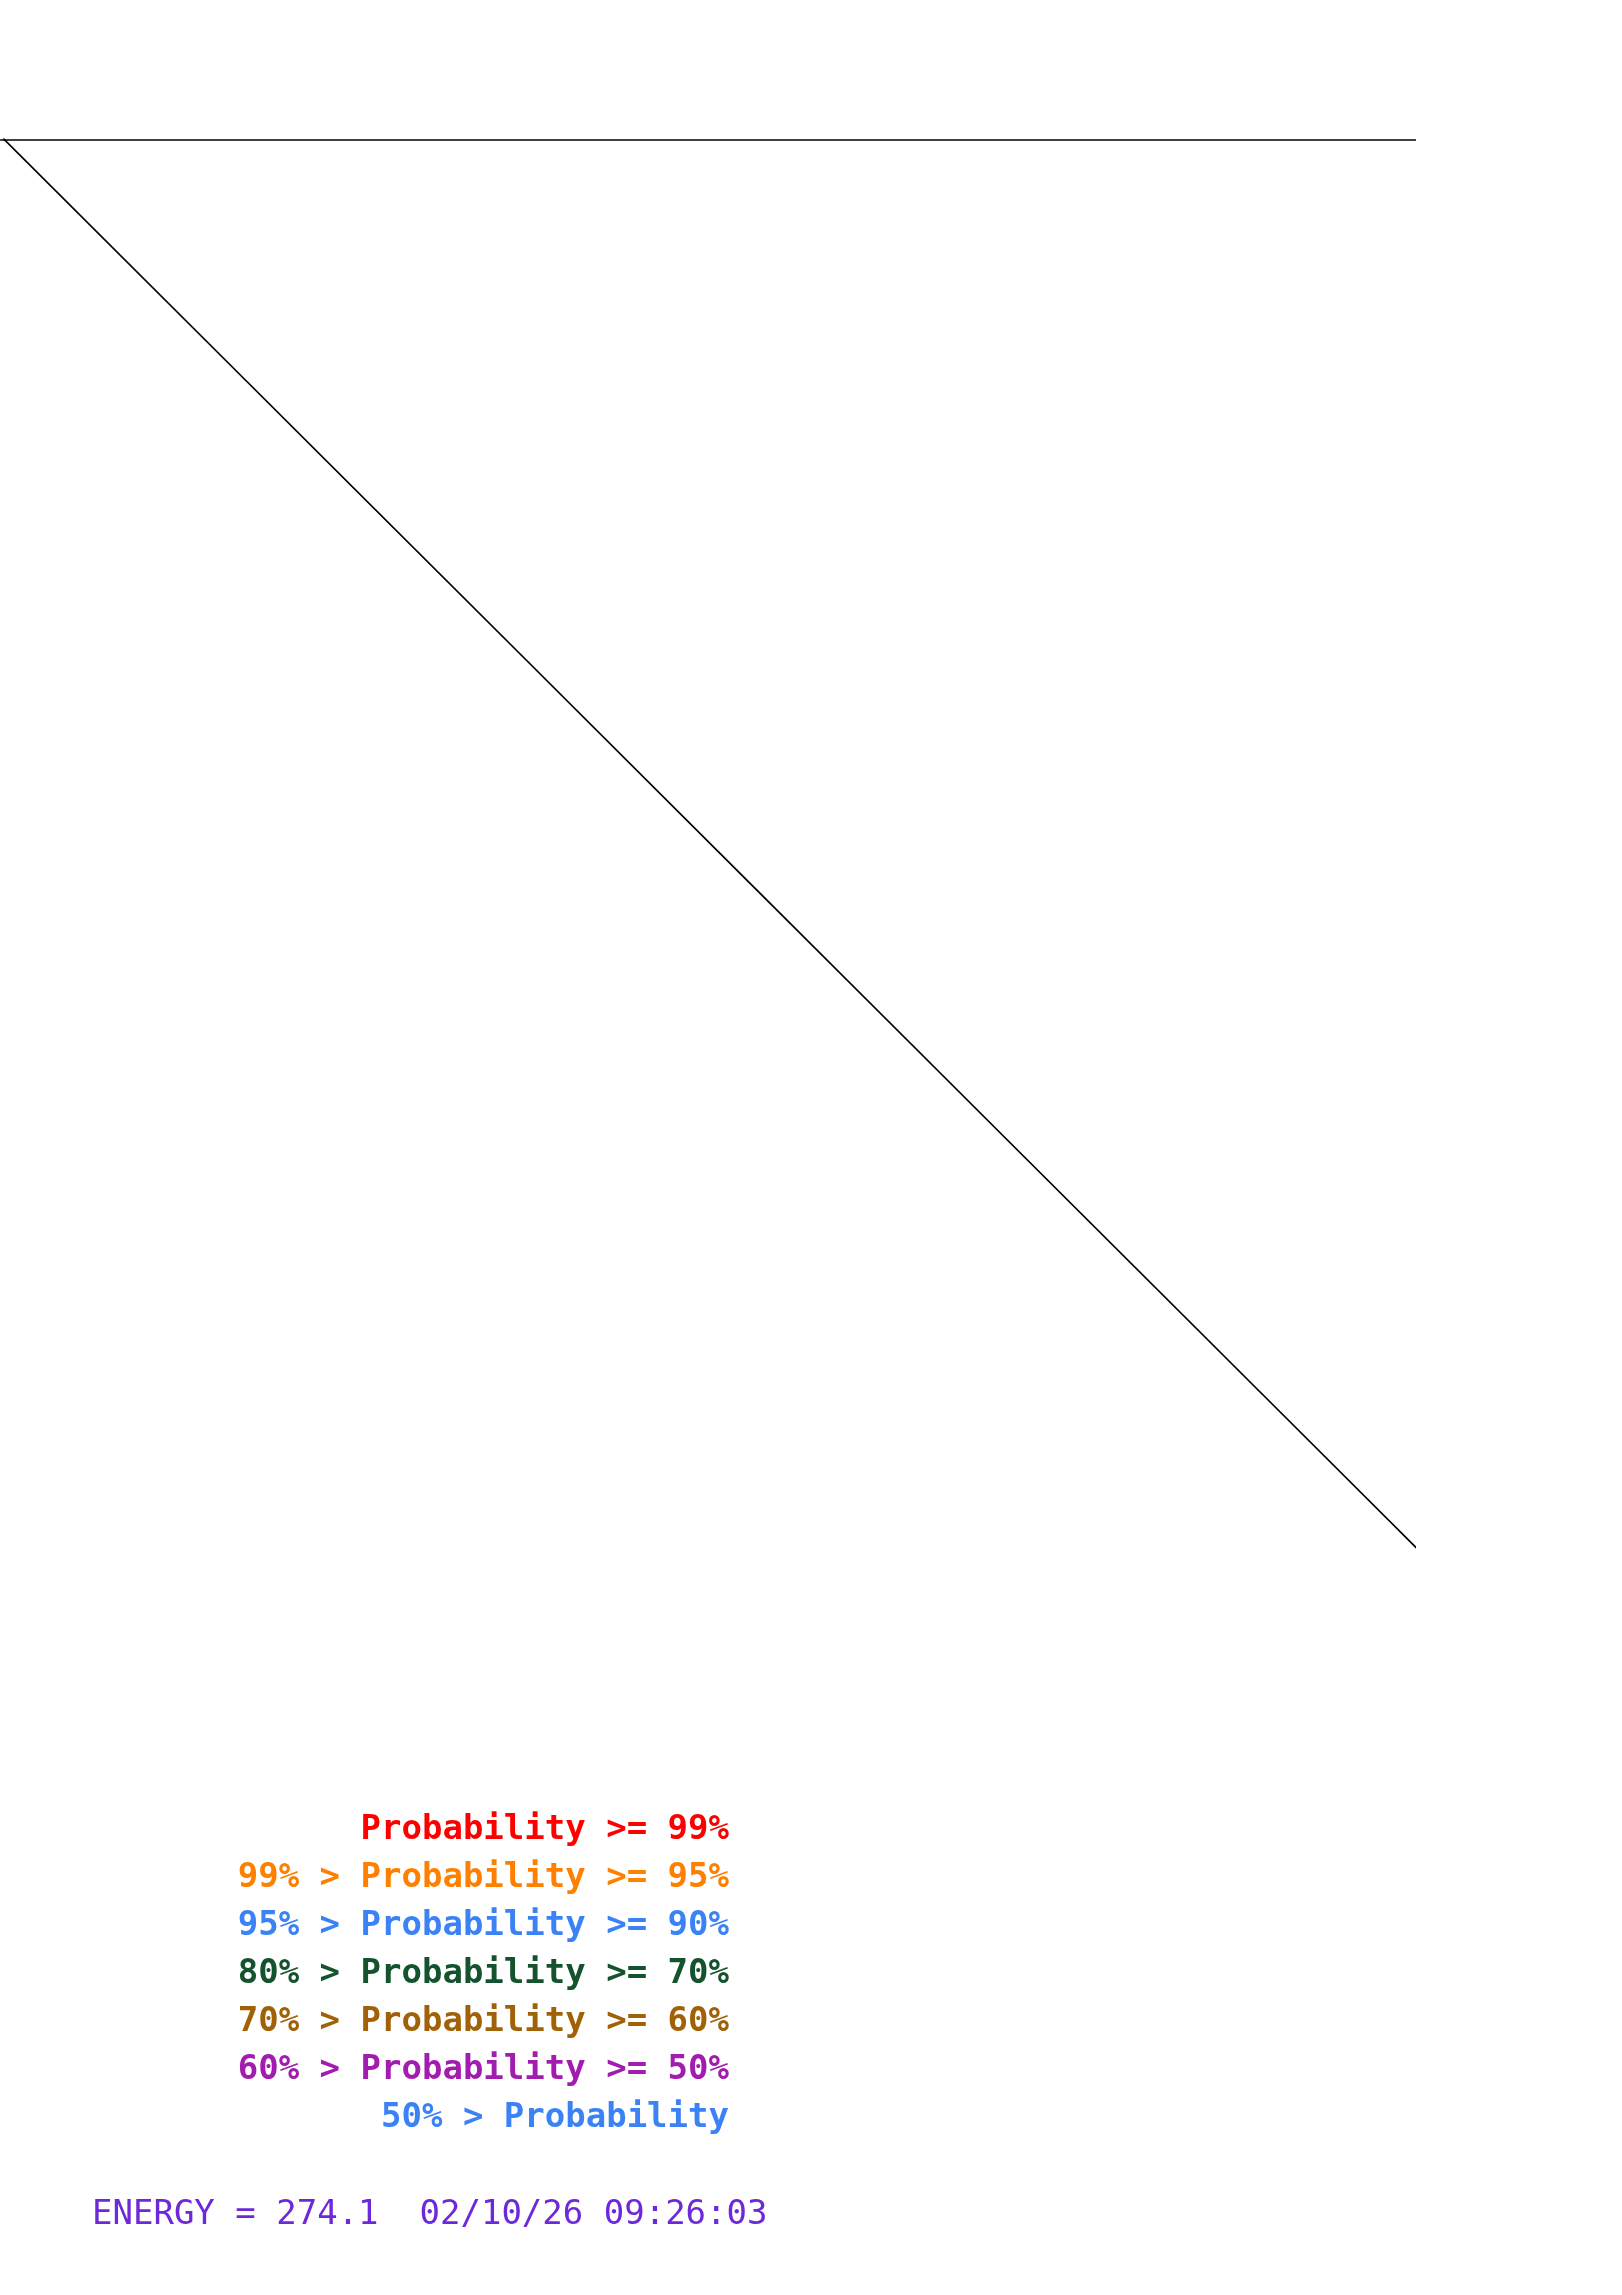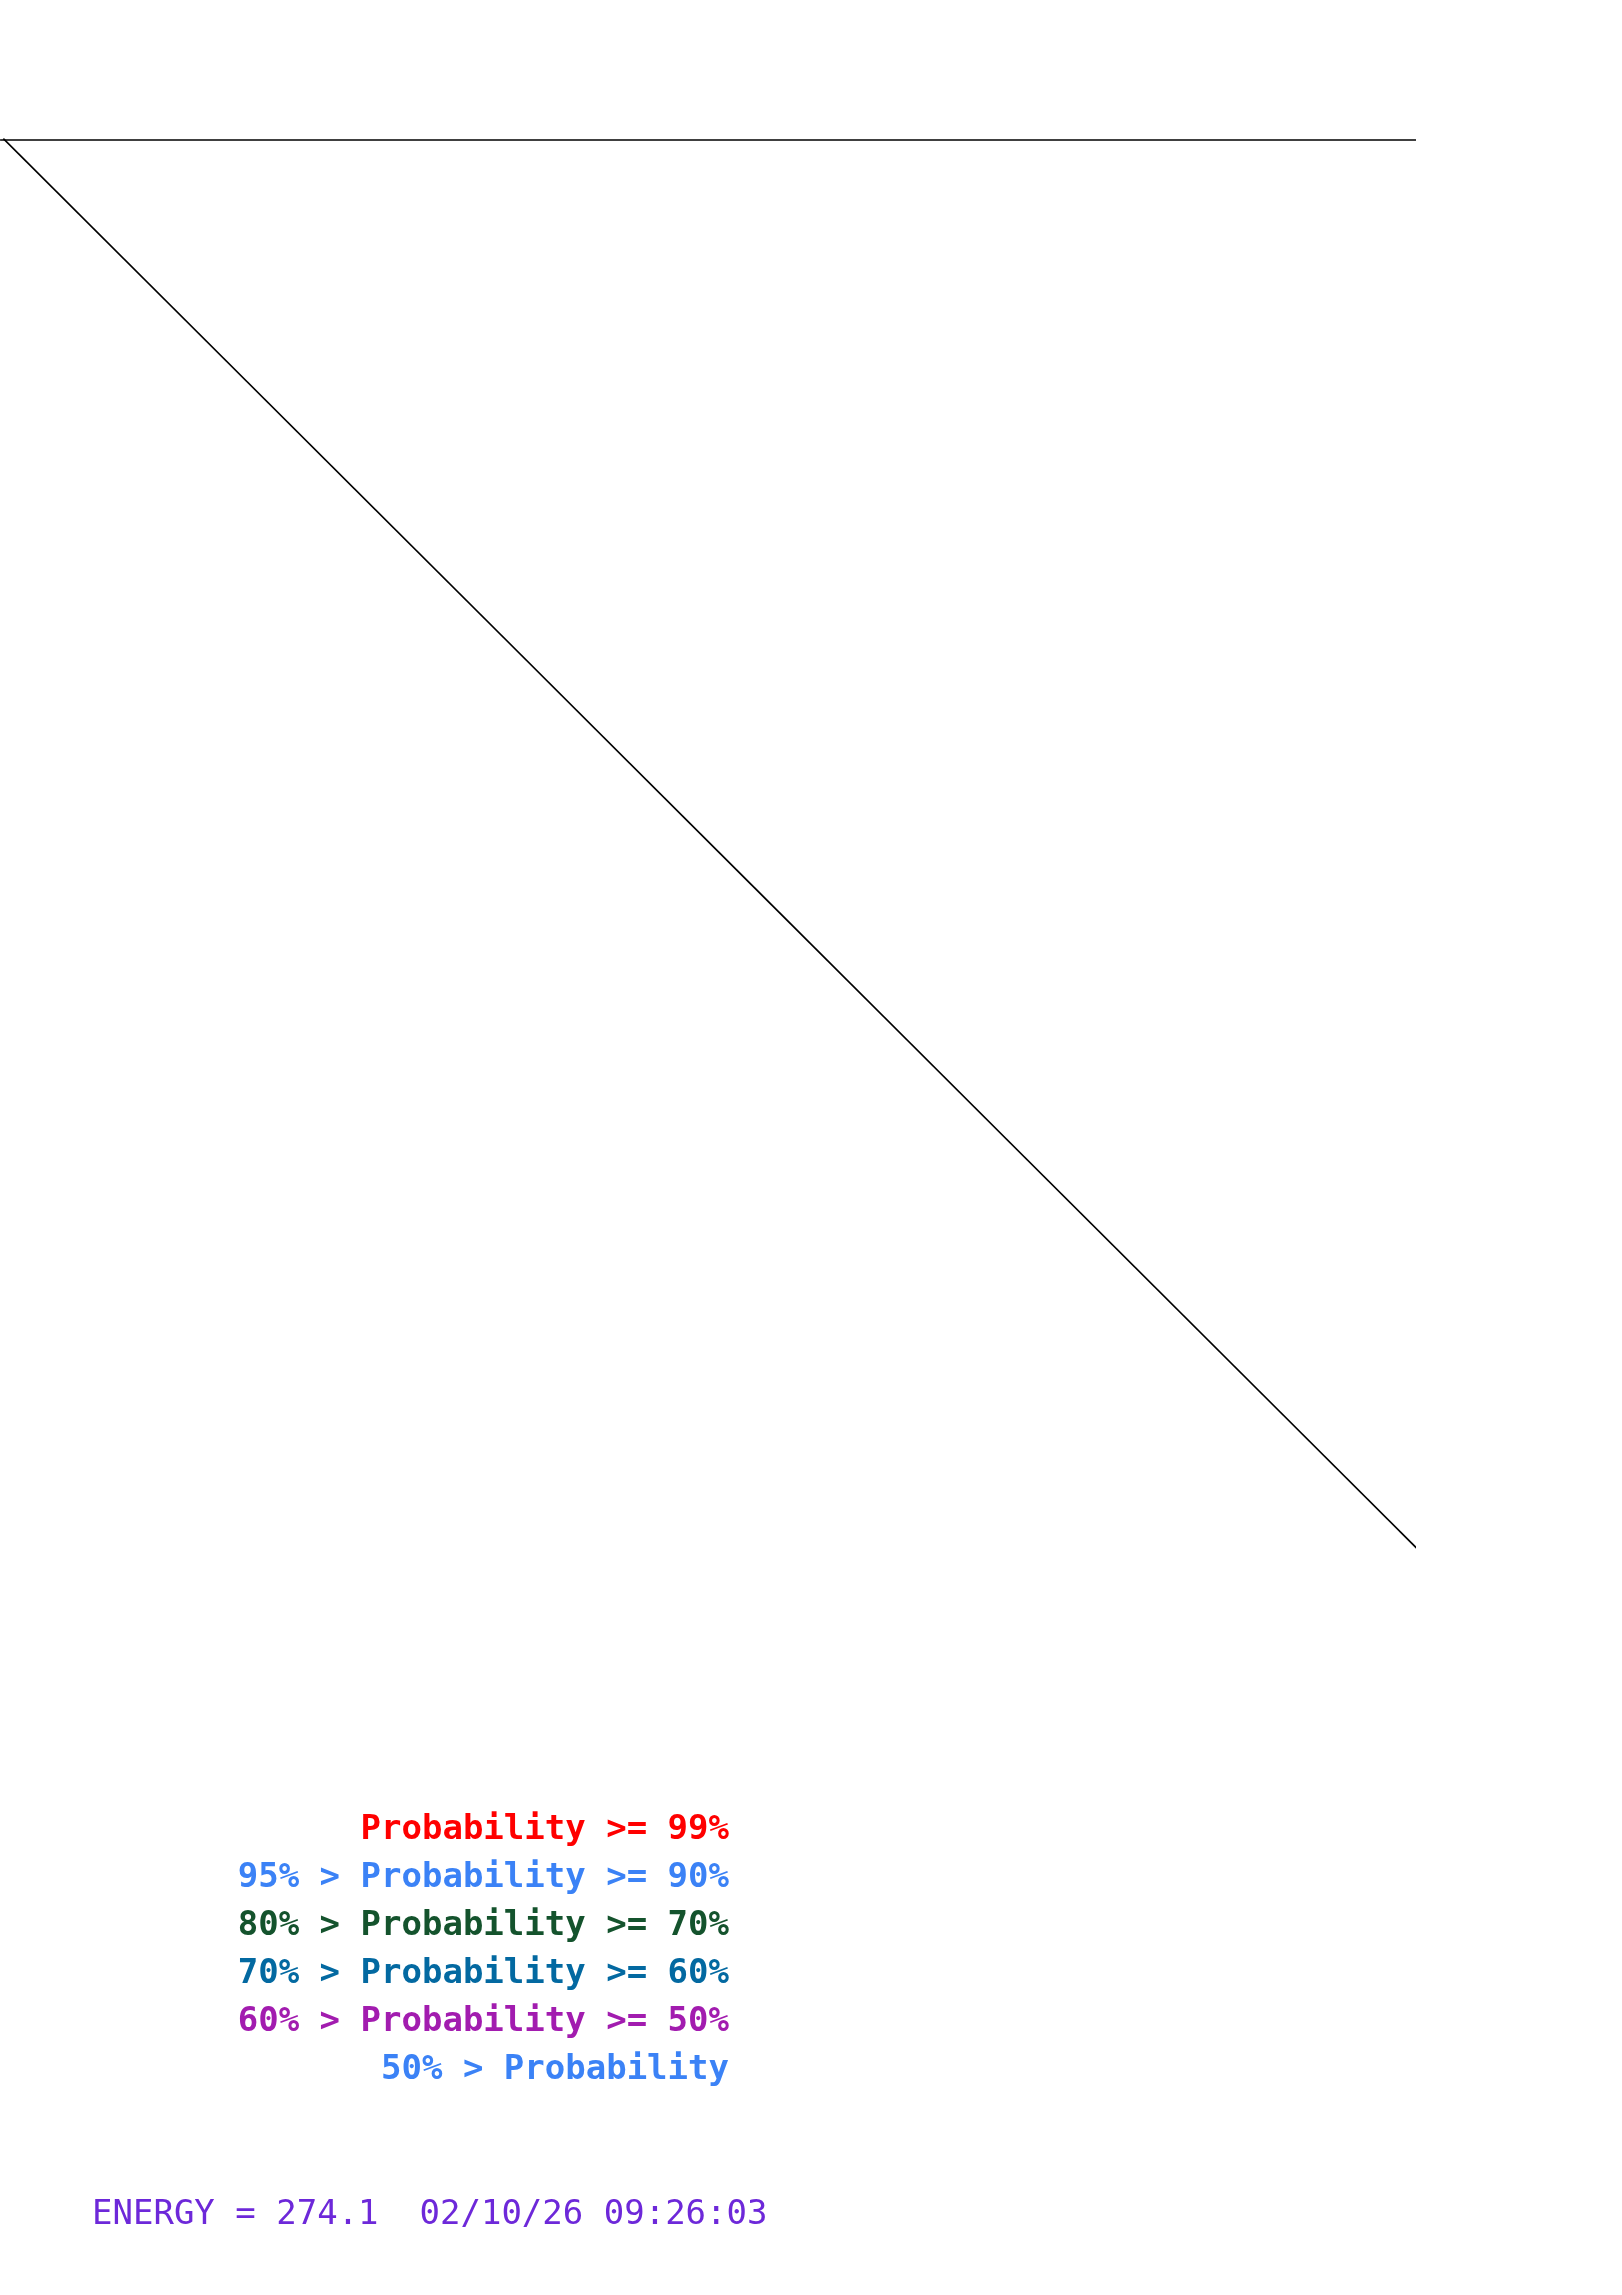--- a/index.html
+++ b/index.html
@@ -57,23 +57,24 @@
 <div id="page">
 
   <svg id="diagram-svg" viewBox="0 0 2479 3508">
     <polyline points="0,214 2479,214" fill="none" stroke="#000000" stroke-width="2.5"></polyline>
     <polyline points="5,212 2206,2407" fill="none" stroke="#000000" stroke-width="2.5"></polyline>
     <polyline points="2206,2407 2479,2135" fill="none" stroke="#000000" stroke-width="2.5"></polyline>
   </svg>
 
   <div id="legend">
     <div class="legend-row" style="color:#ff0000">Probability &gt;= 99%</div>
+    <div class="legend-row" style="color:#ff8000">99% &gt; Probability &gt;= 95%</div>
     <div class="legend-row" style="color:#3b82f6">95% &gt; Probability &gt;= 90%</div>
     <div class="legend-row" style="color:#14532d">80% &gt; Probability &gt;= 70%</div>
-    <div class="legend-row" style="color:#0369a1">70% &gt; Probability &gt;= 60%</div>
+    <div class="legend-row" style="color:#a16207">70% &gt; Probability &gt;= 60%</div>
     <div class="legend-row" style="color:#a21caf">60% &gt; Probability &gt;= 50%</div>
     <div class="legend-row" style="color:#3b82f6">50% &gt; Probability</div>
   </div>
 
   <div id="footer">ENERGY = 274.1  02/10/26 09:26:03</div>
 
 </div>
 
 
 </body></html>

